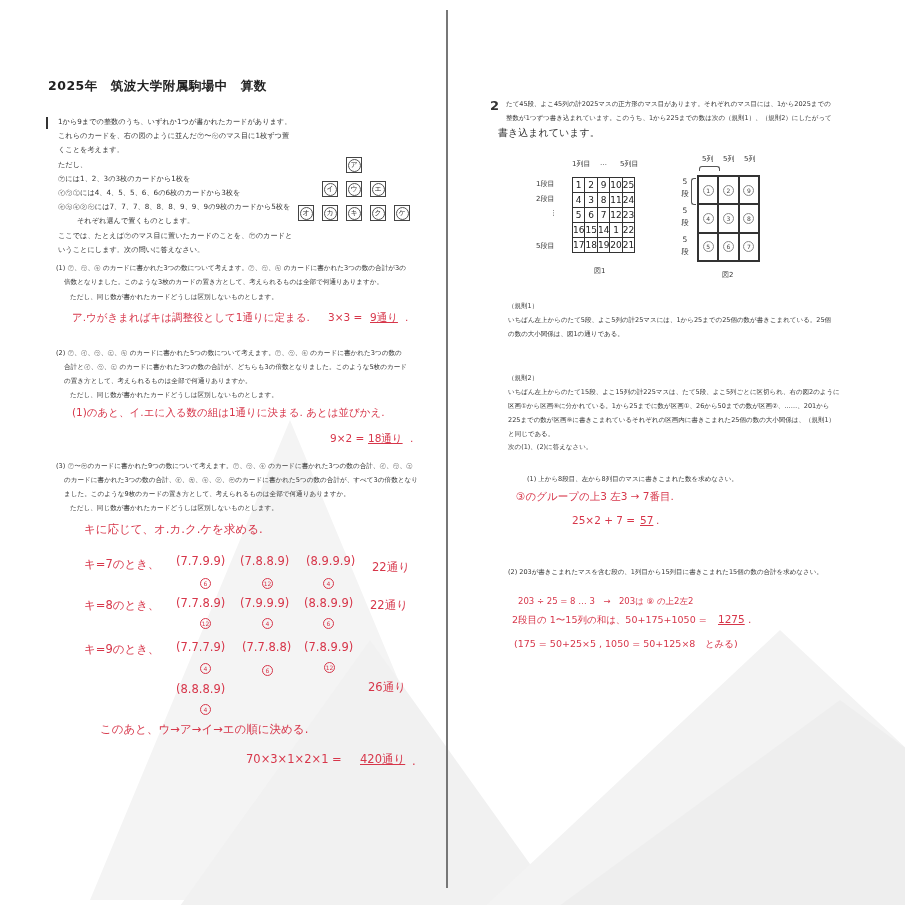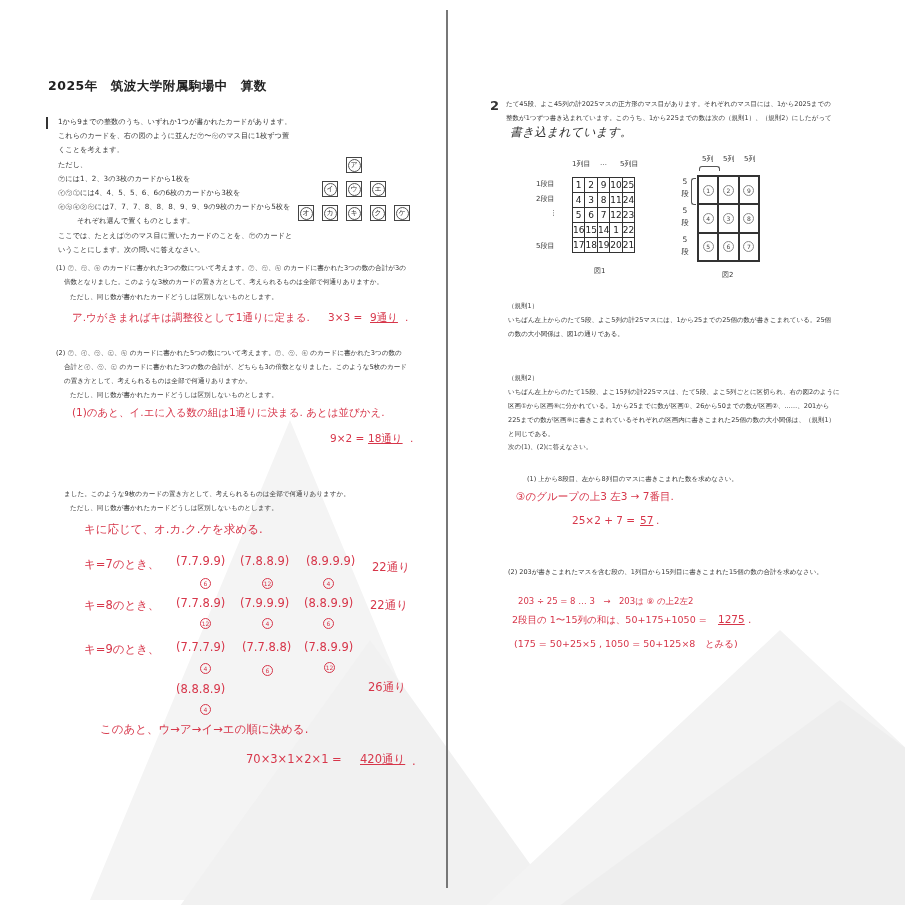--- a/index.html
+++ b/index.html
@@ -125,20 +125,22 @@
 
   <div class="p-text" style="left:56px; top:347px; font-size:6.6px;">(2) ㋐、㋑、㋒、㋓、㋖ のカードに書かれた5つの数について考えます。㋐、㋒、㋖ のカードに書かれた3つの数の</div>
   <div class="p-text" style="left:64px; top:361px; font-size:6.6px;">合計と㋑、㋒、㋓ のカードに書かれた3つの数の合計が、どちらも3の倍数となりました。このような5枚のカード</div>
   <div class="p-text" style="left:64px; top:375px; font-size:6.6px;">の置き方として、考えられるものは全部で何通りありますか。</div>
   <div class="p-text" style="left:70px; top:389px; font-size:6.6px;">ただし、同じ数が書かれたカードどうしは区別しないものとします。</div>
   <div class="hw hw-sm" style="left:72px; top:406px;">(1)のあと、イ.エに入る数の組は1通りに決まる. あとは並びかえ.</div>
   <div class="hw hw-sm" style="left:330px; top:432px;">9×2 = </div>
   <div class="hw hw-sm u" style="left:368px; top:432px;">18通り</div>
   <div class="hw hw-sm" style="left:410px; top:432px;">.</div>
 
+  <div class="p-text" style="left:56px; top:460px; font-size:6.6px;">(3) ㋐〜㋘のカードに書かれた9つの数について考えます。㋐、㋒、㋖ のカードに書かれた3つの数の合計、㋑、㋒、㋓</div>
+  <div class="p-text" style="left:64px; top:474px; font-size:6.6px;">のカードに書かれた3つの数の合計、㋔、㋕、㋖、㋗、㋘のカードに書かれた5つの数の合計が、すべて3の倍数となり</div>
   <div class="p-text" style="left:64px; top:488px; font-size:6.6px;">ました。このような9枚のカードの置き方として、考えられるものは全部で何通りありますか。</div>
   <div class="p-text" style="left:70px; top:502px; font-size:6.6px;">ただし、同じ数が書かれたカードどうしは区別しないものとします。</div>
 
   <div class="hw hw-md" style="left:84px; top:522px;">キに応じて、オ.カ.ク.ケを求める.</div>
 
   <div class="hw hw-md" style="left:84px; top:557px;">キ=7のとき、</div>
   <div class="hw hw-md" style="left:176px; top:554px;">(7.7.9.9)</div>
   <div class="hw hw-md" style="left:240px; top:554px;">(7.8.8.9)</div>
   <div class="hw hw-md" style="left:306px; top:554px;">(8.9.9.9)</div>
   <span class="circ-num circ-pos" style="left:200px; top:578px;">6</span>
@@ -169,21 +171,21 @@
   <div class="hw hw-md" style="left:100px; top:722px;">このあと、ウ→ア→イ→エの順に決める.</div>
   <div class="hw hw-md" style="left:246px; top:752px;">70×3×1×2×1 = </div>
   <div class="hw hw-md u" style="left:360px; top:752px;">420通り</div>
   <div class="hw hw-md" style="left:412px; top:754px;">.</div>
 </div>
 
 <div class="page page-right">
   <div class="qnum" style="left:42px; top:98px;">2</div>
   <div class="p-text" style="left:58px; top:98px; font-size:6.5px;">たて45段、よこ45列の計2025マスの正方形のマス目があります。それぞれのマス目には、1から2025までの</div>
   <div class="p-text" style="left:58px; top:112px; font-size:6.5px;">整数が1つずつ書き込まれています。このうち、1から225までの数は次の（規則1）、（規則2）にしたがって</div>
-  <div class="p-text" style="left:62px; top:126px; font-size:12px;font-style:italic;">書き込まれています。</div>
+  <div class="p-text" style="left:50px; top:126px; font-size:10px;">書き込まれています。</div>
 </div>
 
 <div class="fig1">
   <div class="colhdr" style="left:36px;">1列目</div>
   <div class="colhdr" style="left:64px;">…</div>
   <div class="colhdr" style="left:84px;">5列目</div>
   <div class="rowhdr" style="top:20px;">1段目</div>
   <div class="rowhdr" style="top:35px;">2段目</div>
   <div class="rowhdr" style="top:50px; left:14px;">⋮</div>
   <div class="rowhdr" style="top:82px;">5段目</div>

